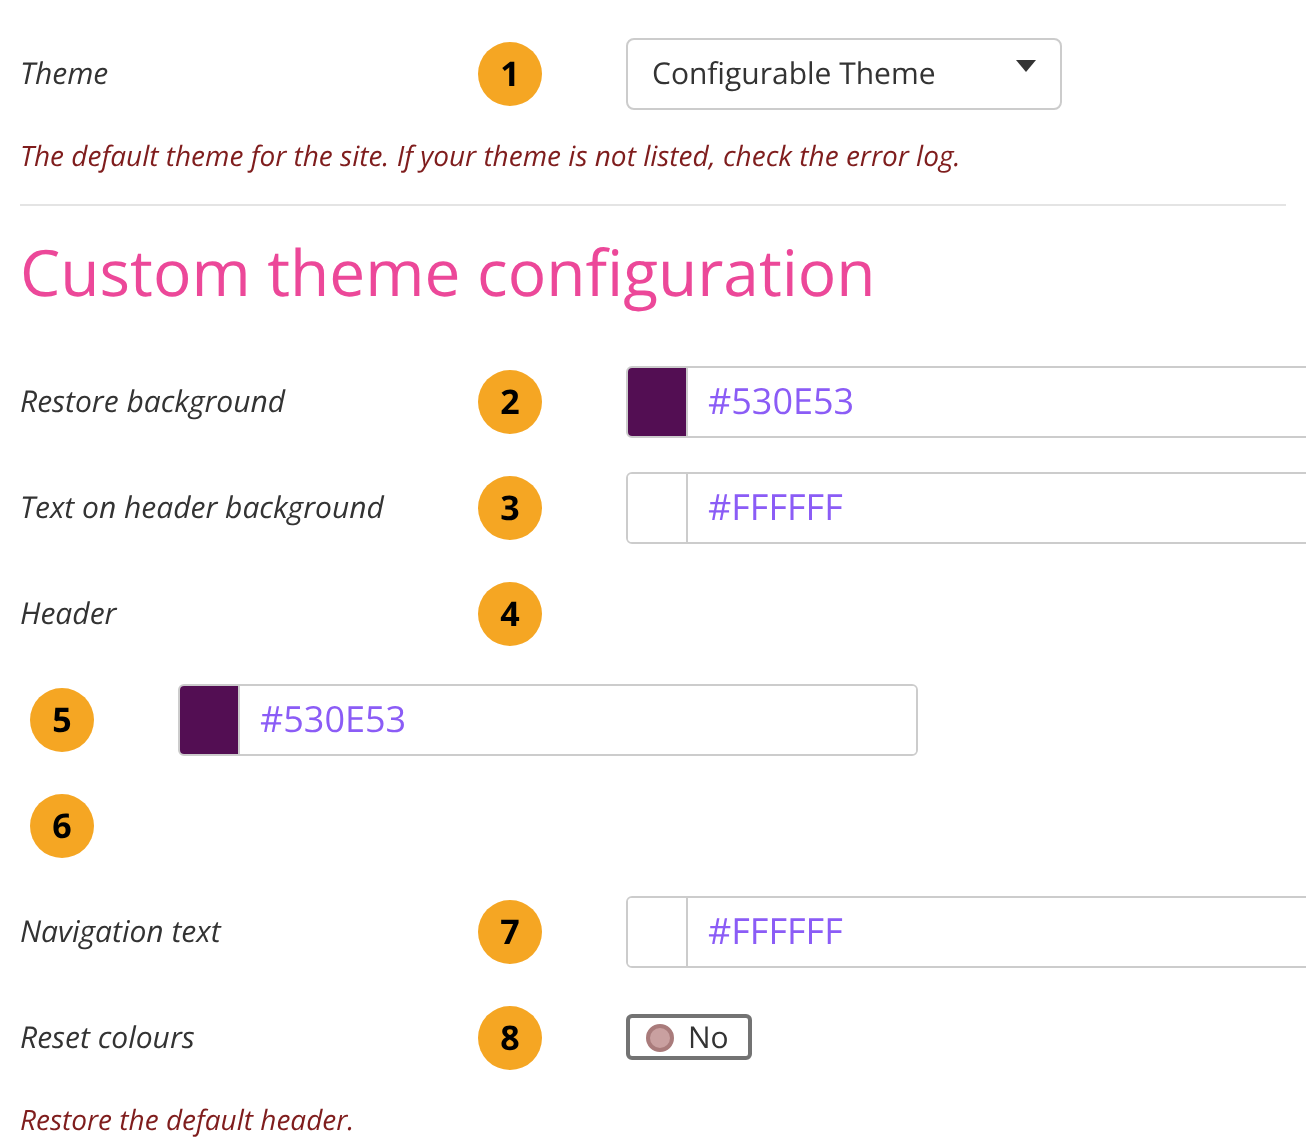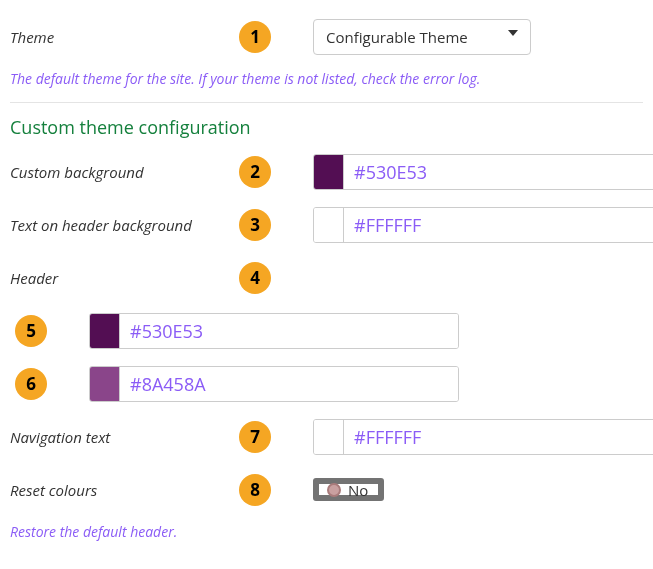--- a/index.html
+++ b/index.html
@@ -63,34 +63,34 @@
     position: absolute;
     right: 12px;
     top: 10px;
     width: 0; height: 0;
     border-left: 5px solid transparent;
     border-right: 5px solid transparent;
     border-top: 6px solid #333;
   }
   .helper {
     font-style: italic;
-    color: #8b5cf6;
+    color: #7f1d1d;
     font-size: 14px;
     margin: 6px 0 14px 0;
   }
   hr.sep {
     border: none;
     border-top: 1px solid #e4e4e4;
     margin: 0 0 12px 0;
   }
   h2.section {
     font-weight: 400;
-    font-size: 18px;
-    margin: 12px 0 6px 0;
-    color: #15803d;
+    font-size: 32px;
+    margin: 12px 0 16px 0;
+    color: #ec4899;
   }
   .color-field {
     display: flex;
     width: 370px;
     height: 36px;
     border: 1px solid #ccc;
     border-radius: 3px;
     overflow: hidden;
     background: #fff;
   }
@@ -105,21 +105,21 @@
     padding: 0 10px;
     font-size: 18px;
     font-family: inherit;
     color: #8b5cf6;
     outline: none;
   }
   .radio-group {
     display: inline-flex;
     align-items: center;
     height: 23px;
-    border: 6px solid #737373;
+    border: 2px solid #737373;
     border-radius: 3px;
     padding: 0 10px 0 8px;
     background: #fff;
     cursor: pointer;
   }
   .radio-dot {
     width: 14px; height: 14px;
     border-radius: 50%;
     border: 2px solid #a97b7b;
     background: #c9a0a0;
@@ -143,21 +143,21 @@
   </div>
 </div>
 <div class="helper">The default theme for the site. If your theme is not listed, check the error log.</div>
 
 <hr class="sep">
 
 <h2 class="section">Custom theme configuration</h2>
 
 <div id="color-fields">
     <div class="row">
-      <div class="label-col">Custom background</div>
+      <div class="label-col">Restore background</div>
       <div class="marker-col">
         <div class="marker">2</div>
       </div>
       <div class="control-col">
         <div class="color-field">
           <div class="swatch" style="background:#530E53"></div>
           <input class="color-text" value="#530E53" style="">
         </div>
       </div>
     </div>
@@ -186,26 +186,20 @@
       <div class="control-col">
         <div class="color-field">
           <div class="swatch" style="background:#530E53"></div>
           <input class="color-text" value="#530E53" style="">
         </div>
       </div>
     </div>
     <div class="row">
       <div class="marker-col">
         <div class="marker">6</div>
-      </div>
-      <div class="control-col">
-        <div class="color-field">
-          <div class="swatch" style="background:#8A458A"></div>
-          <input class="color-text" value="#8A458A" style="">
-        </div>
       </div>
     </div>
     <div class="row">
       <div class="label-col">Navigation text</div>
       <div class="marker-col">
         <div class="marker">7</div>
       </div>
       <div class="control-col">
         <div class="color-field">
           <div class="swatch" style="background:#FFFFFF"></div>

